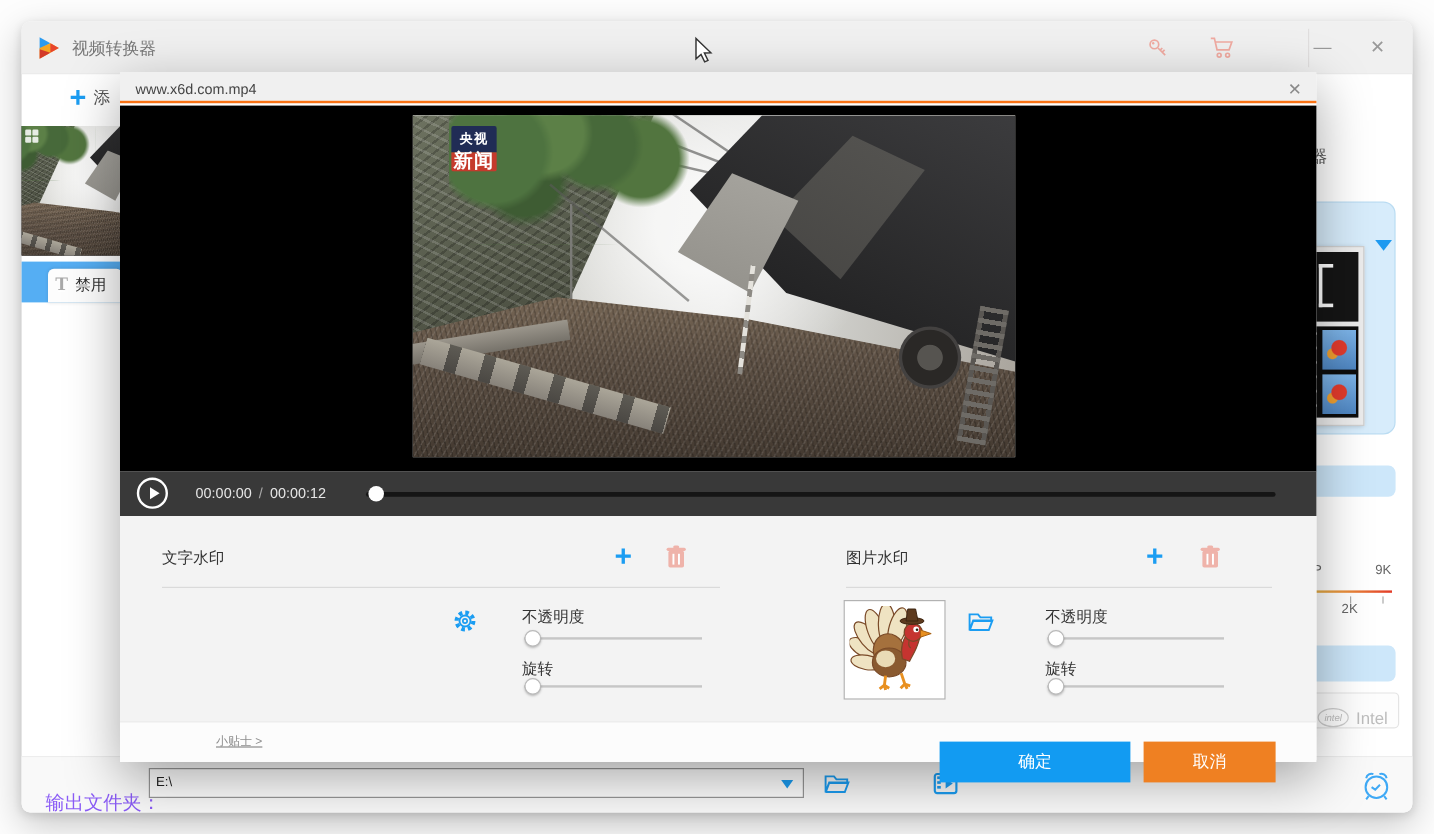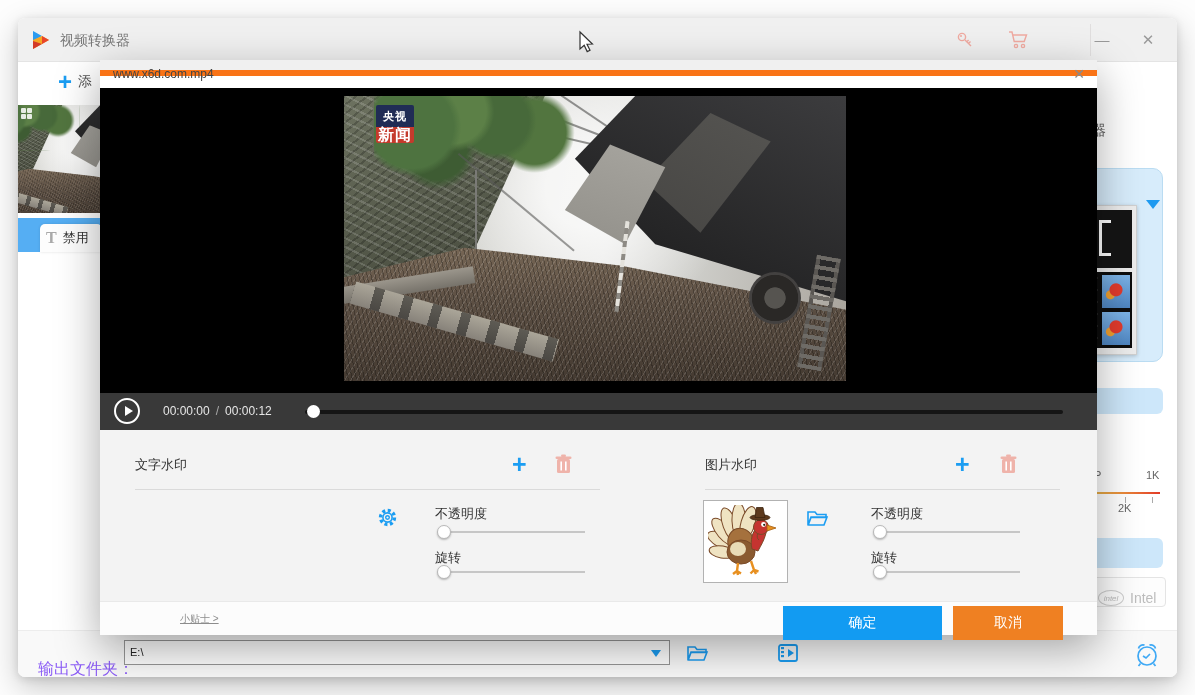--- a/index.html
+++ b/index.html
@@ -69,21 +69,21 @@
   #blue-bar2{left:1002px;top:520px;width:143px;height:30px;background:#cde7fa;border-radius:6px}
   #intel-btn{left:1075px;top:559px;width:73px;height:30px;background:#fdfdfd;border:1px solid #e4e4e4;
     border-radius:4px;display:flex;align-items:flex-end;gap:6px;padding-left:4px}
   #intel-oval{width:26px;height:16px;border:1px solid #ccc;border-radius:50%;font-size:8px;color:#bbb;
     font-style:italic;text-align:center;line-height:15px}
   #intel-label{font-size:14px;color:#bdbdbd}
 
   
   #dialog{left:100px;top:60px;width:997px;height:575px;background:#fff;border-radius:2px;
     box-shadow:0 14px 44px rgba(0,0,0,.35);z-index:10}
-  #dlg-titlebar{left:0;top:0;width:100%;height:16px;background:#f0f0f0;border-bottom:6px solid #f97316}
+  #dlg-titlebar{left:0;top:0;width:100%;height:26px;background:#f0f0f0;border-bottom:2px solid #f97316}
   #dlg-title{left:13px;top:0;height:28px;line-height:28px;font-size:12px;color:#444}
   #dlg-close{right:0;top:0;width:36px;height:28px;text-align:center;line-height:28px;color:#8a8a8a;font-size:14px;cursor:default}
   #video-area{left:0;top:28px;width:100%;height:305px;background:#000}
 
   
   .video-scene{position:absolute;width:502px;height:285px;overflow:hidden;background:#d6d6d2}
   .vs-sky{position:absolute;inset:0;background:
     radial-gradient(circle at 48% 32%,rgba(255,255,255,.75) 0 12%,transparent 45%),
     linear-gradient(100deg,#b9bab2 0%,#d8d8d4 35%,#e4e4e2 52%,#cfcfcb 68%,#a7a29a 100%)}
   .vs-wall{position:absolute;inset:0;clip-path:polygon(0 0,40% 0,14% 100%,0 100%);background:
@@ -153,21 +153,21 @@
     border:1px solid #b9b9b9;box-shadow:0 1px 2px rgba(0,0,0,.25)}
   #wm-textarea{left:63px;top:437px;width:200px;height:86px;border:1px solid #a2a2a2;background:#fff;
     font-size:12px;color:#222;padding:4px 6px;resize:none;font-family:inherit;outline:none}
   #turkey-box{left:603px;top:440px;width:85px;height:83px;background:#fff;border:1px solid #b2b2b2;
     display:flex;align-items:center;justify-content:center}
 
   
   #dlg-footer{left:0;top:541px;width:100%;height:34px;background:#fcfcfc;border-top:1px solid #e9e9e9}
   #tips-link{left:80px;top:0;height:34px;line-height:34px;font-size:10px;color:#8c8c8c;
     text-decoration:underline;cursor:pointer}
-  .dlg-btn{position:absolute;top:4px;height:34px;border:none;color:#fff;font-size:14px;cursor:pointer;font-family:inherit}
+  .dlg-btn{position:absolute;top:16px;height:34px;border:none;color:#fff;font-size:14px;cursor:pointer;font-family:inherit}
   #ok-btn{left:683px;width:159px;background:#129bf2}
   #cancel-btn{left:853px;width:110px;background:#ef8022}
 
   
   #mouse-cursor{left:576px;top:30px;z-index:100;pointer-events:none}
 </style>
 </head>
 <body>
 
 <div id="stage">
@@ -237,21 +237,21 @@
           <i></i>
         </div>
       <div id="pf-film">
         <div class="spro"></div>
         <div class="cell" style="top:3px"></div>
         <div class="cell" style="top:40px"></div>
       </div>
     </div>
     <div id="blue-bar1" class="abs"></div>
     <span id="res-0p" class="abs">0P</span>
-    <span id="res-4k" class="abs">1K</span>
+    <span id="res-4k" class="abs">9K</span>
     <div id="grad-line" class="abs"></div>
     <div class="abs tick" style="left:1134px"></div>
     <div class="abs tick" style="left:1107px"></div>
     <span id="res-2k" class="abs">2K</span>
     <div id="blue-bar2" class="abs"></div>
     <div id="intel-btn" class="abs">
       <span id="intel-oval">intel</span>
       <span id="intel-label">Intel</span>
     </div>
 

